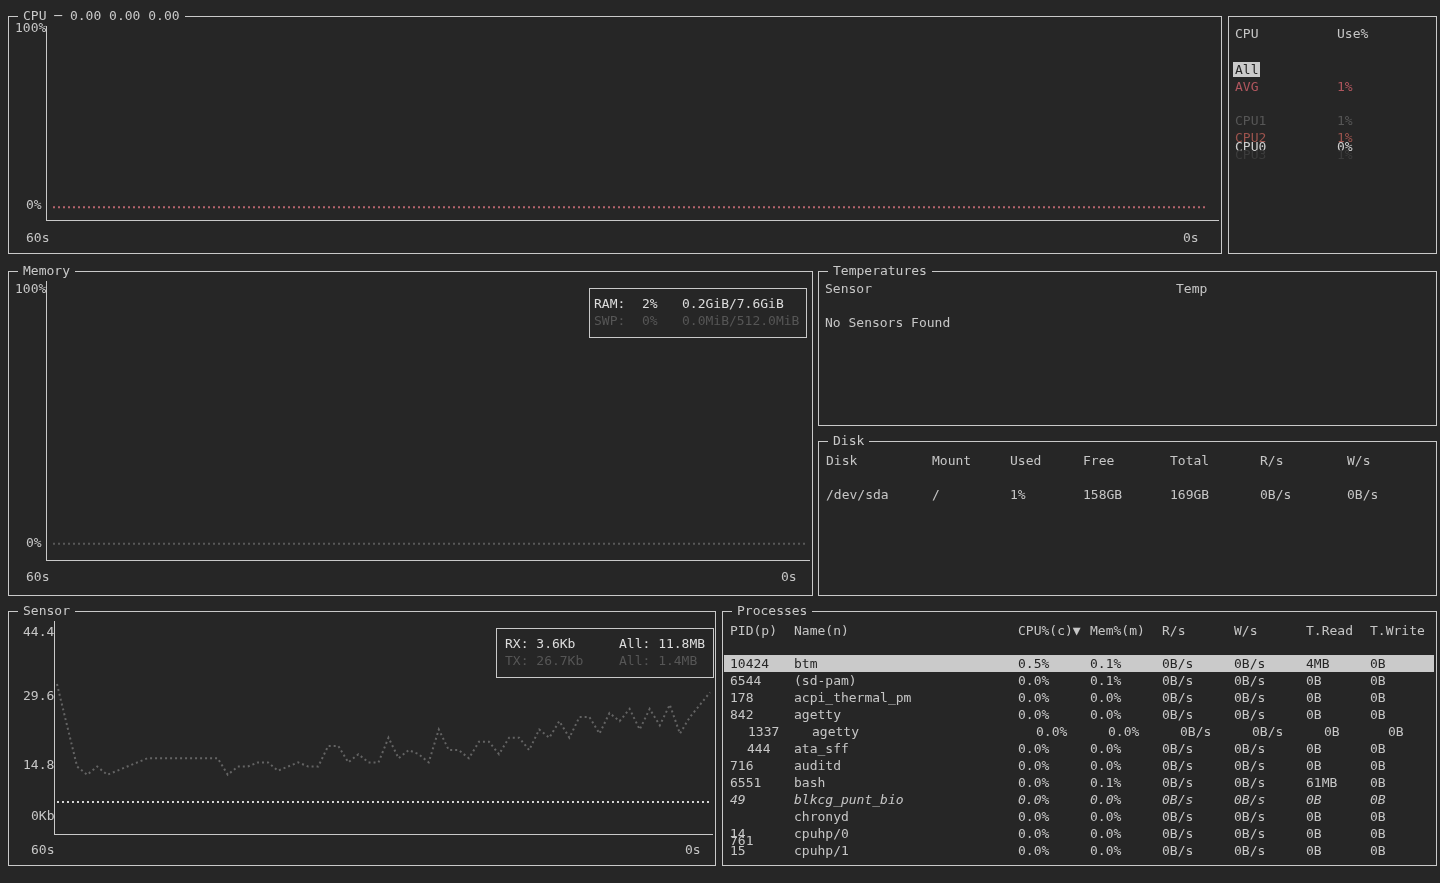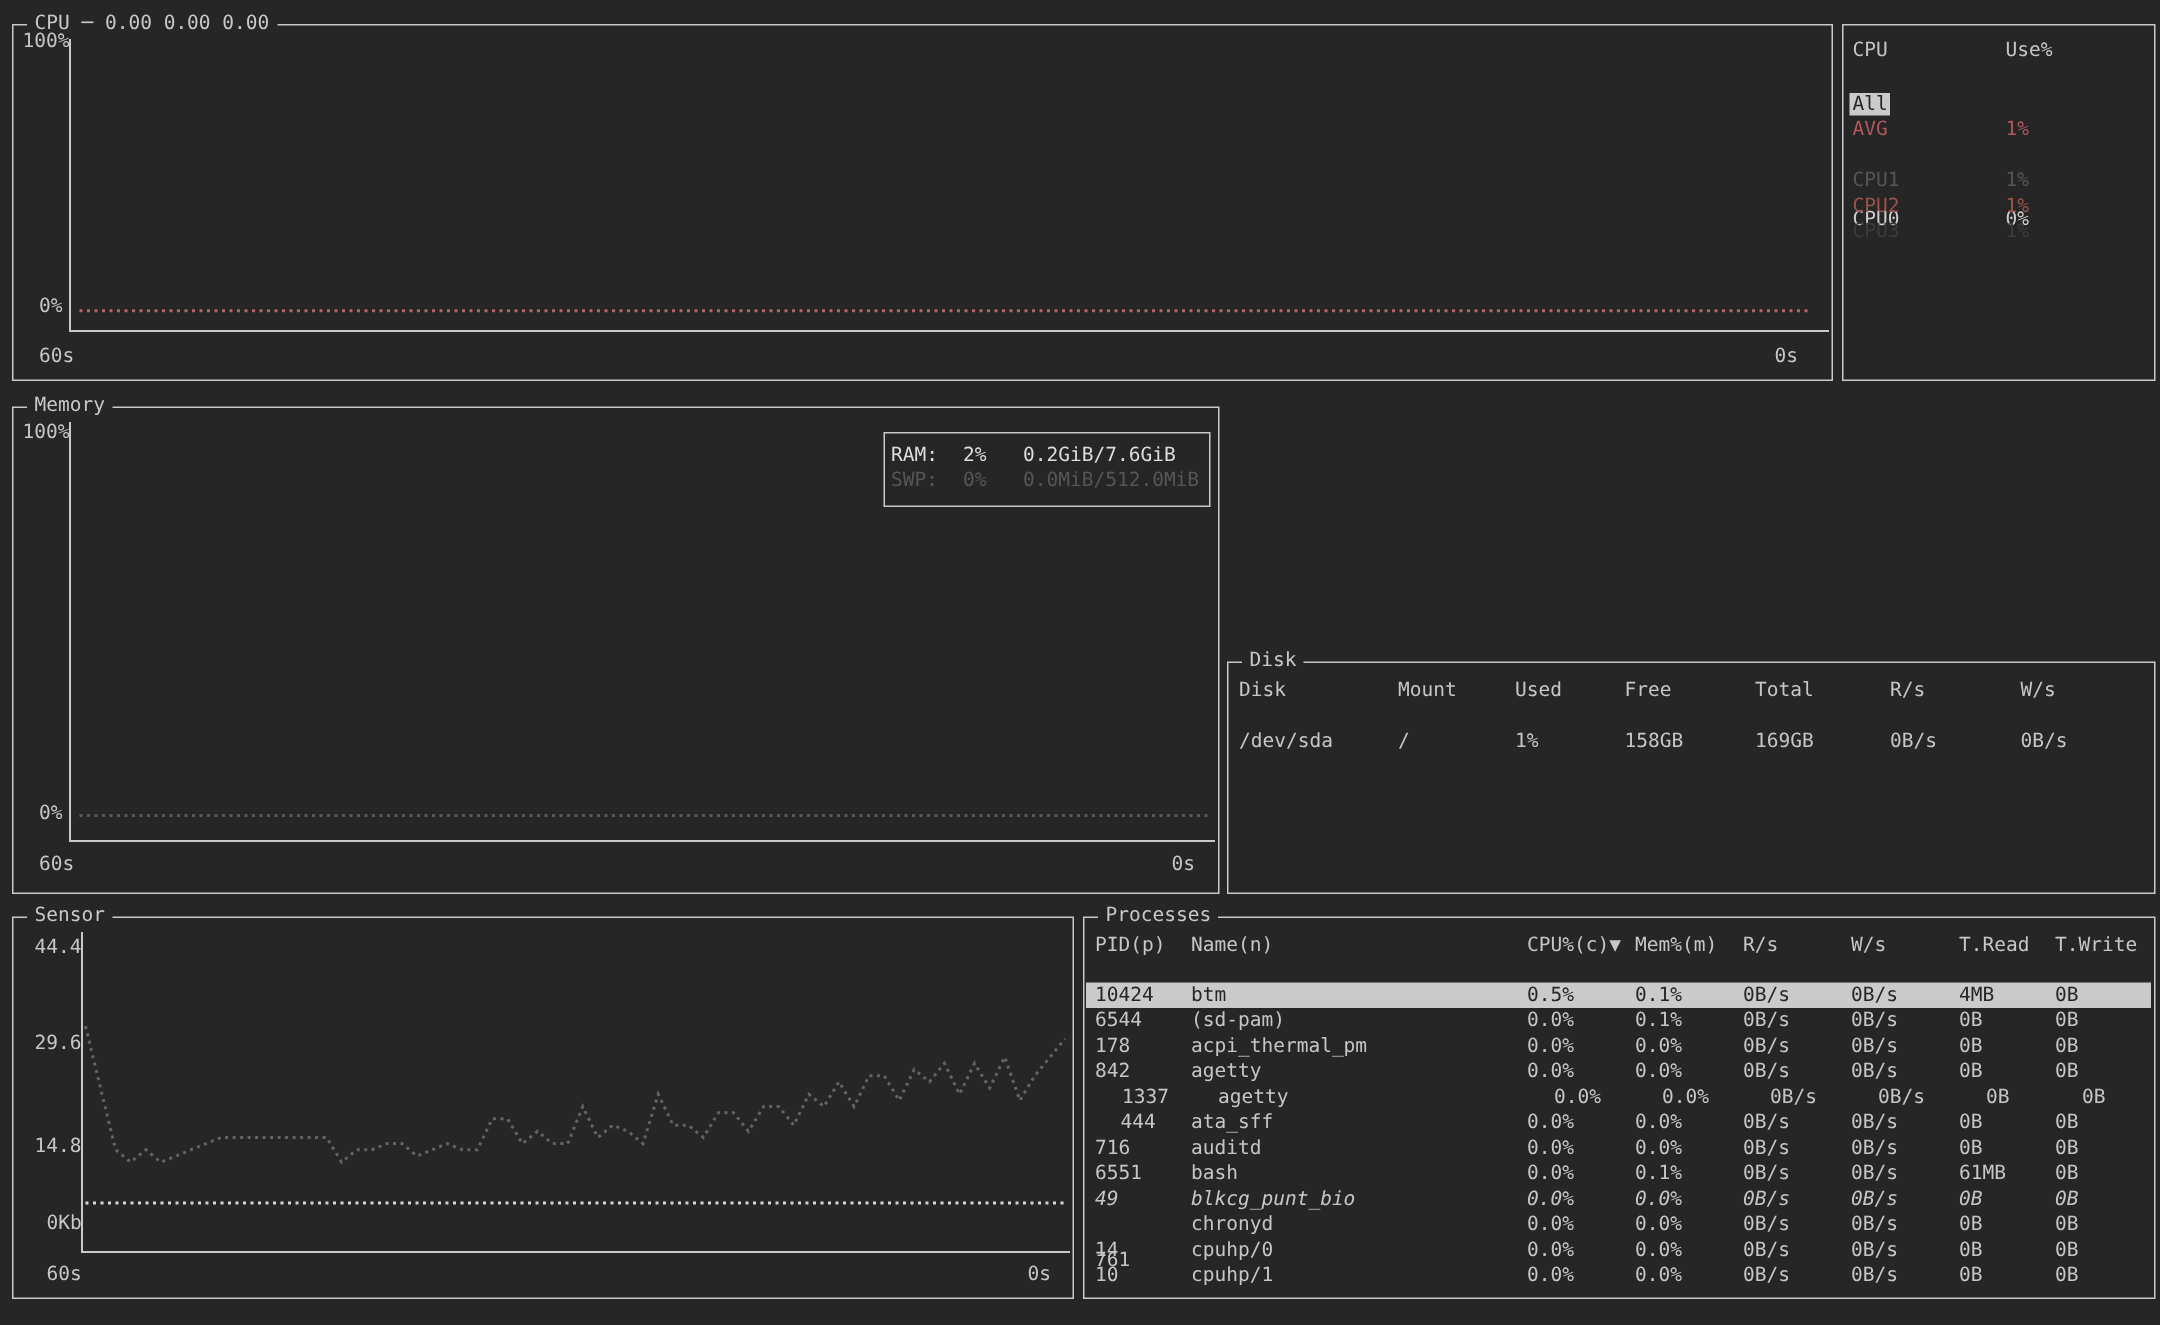--- a/index.html
+++ b/index.html
@@ -75,20 +75,26 @@
         <span>0.2GiB/7.6GiB</span>
       </div>
       <div class="legend-line dim">
         <span style="width:48px;">SWP:</span>
         <span style="width:40px;">0%</span>
         <span>0.0MiB/512.0MiB</span>
       </div>
     </div>
   </section>
 
+  <section class="panel" style="left:818px;top:271px;width:619px;height:155px;">
+    <span class="panel-title">Temperatures</span>
+    <span class="axis" style="left:6px;top:10px;">Sensor</span>
+    <span class="axis" style="left:357px;top:10px;">Temp</span>
+    <span class="axis" style="left:6px;top:44px;">No Sensors Found</span>
+  </section>
 
   <section class="panel" style="left:818px;top:441px;width:619px;height:155px;">
     <span class="panel-title">Disk</span>
     <div id="disk-table">
         <div class="trow thead" style="top: 10px;">
           <span style="left: 6px;">Disk</span>
           <span style="left: 112px;">Mount</span>
           <span style="left: 190px;">Used</span>
           <span style="left: 263px;">Free</span>
           <span style="left: 350px;">Total</span>
@@ -113,20 +119,30 @@
         <path d="M 45.5 9 V 222.5 H 704" stroke="#c9c9c9" stroke-width="1" fill="none" shape-rendering="crispEdges"></path>
         <polyline points="48.0,190.0 701.0,190.0" fill="none" stroke="#d8d8d8" stroke-width="2" stroke-dasharray="2 3"></polyline>
         <polyline points="48.0,72.1 58.0,113.3 68.1,154.5 78.1,162.8 88.2,154.5 98.2,162.8 108.3,158.7 118.3,154.5 128.4,150.4 138.4,146.3 148.5,146.3 158.5,146.3 168.6,146.3 178.6,146.3 188.6,146.3 198.7,146.3 208.7,146.3 218.8,162.8 228.8,154.5 238.9,154.5 248.9,150.4 259.0,150.4 269.0,158.7 279.1,154.5 289.1,150.4 299.2,154.5 309.2,154.5 319.2,133.9 329.3,133.9 339.3,150.4 349.4,142.2 359.4,150.4 369.5,150.4 379.5,125.7 389.6,146.3 399.6,138.1 409.7,142.2 419.7,150.4 429.8,117.5 439.8,138.1 449.8,138.1 459.9,146.3 469.9,129.8 480.0,129.8 490.0,142.2 500.1,125.7 510.1,125.7 520.2,138.1 530.2,117.5 540.3,125.7 550.3,109.2 560.4,125.7 570.4,105.1 580.4,105.1 590.5,121.6 600.5,101.0 610.6,109.2 620.6,96.9 630.7,117.5 640.7,96.9 650.8,113.3 660.8,92.7 670.9,121.6 680.9,105.1 691.0,92.7 701.0,80.4" fill="none" stroke="#646464" stroke-width="2" stroke-dasharray="2 3"></polyline>
       </svg>
     <span class="axis" style="left:14px;top:13px;">44.4</span>
     <span class="axis" style="left:14px;top:77px;">29.6</span>
     <span class="axis" style="left:14px;top:146px;">14.8</span>
     <span class="axis" style="left:22px;top:197px;">0Kb</span>
     <span class="axis" style="left:22px;top:231px;">60s</span>
     <span class="axis" style="left:676px;top:231px;">0s</span>
+    <div class="legend-box" style="left:487px;top:16px;width:218px;height:50px;padding:6px 0 0 8px;">
+      <div class="legend-line bright">
+        <span style="width:114px;">RX: 3.6Kb</span>
+        <span>All: 11.8MB</span>
+      </div>
+      <div class="legend-line dim">
+        <span style="width:114px;">TX: 26.7Kb</span>
+        <span>All: 1.4MB</span>
+      </div>
+    </div>
   </section>
 
   <section class="panel" style="left:722px;top:611px;width:715px;height:255px;">
     <span class="panel-title">Processes</span>
     <div id="process-table">
         <div class="trow thead" style="top: 10px;">
           <span style="left: 6px;">PID(p)</span>
           <span style="left: 70px;">Name(n)</span>
           <span style="left: 294px;">CPU%(c)▼</span>
           <span style="left: 366px;">Mem%(m)</span>
@@ -239,21 +255,21 @@
           <span style="left: 6px;">14</span>
           <span style="left: 70px;">cpuhp/0</span>
           <span style="left: 294px;">0.0%</span>
           <span style="left: 366px;">0.0%</span>
           <span style="left: 438px;">0B/s</span>
           <span style="left: 510px;">0B/s</span>
           <span style="left: 582px;">0B</span>
           <span style="left: 646px;">0B</span>
         </div>
         <div class="trow" style="top: 230px;">
-          <span style="left: 6px;">10</span>
+          <span style="left: 6px;">15</span>
           <span style="left: 70px;">cpuhp/1</span>
           <span style="left: 294px;">0.0%</span>
           <span style="left: 366px;">0.0%</span>
           <span style="left: 438px;">0B/s</span>
           <span style="left: 510px;">0B/s</span>
           <span style="left: 582px;">0B</span>
           <span style="left: 646px;">0B</span>
         </div>
       </div>
   </section>

